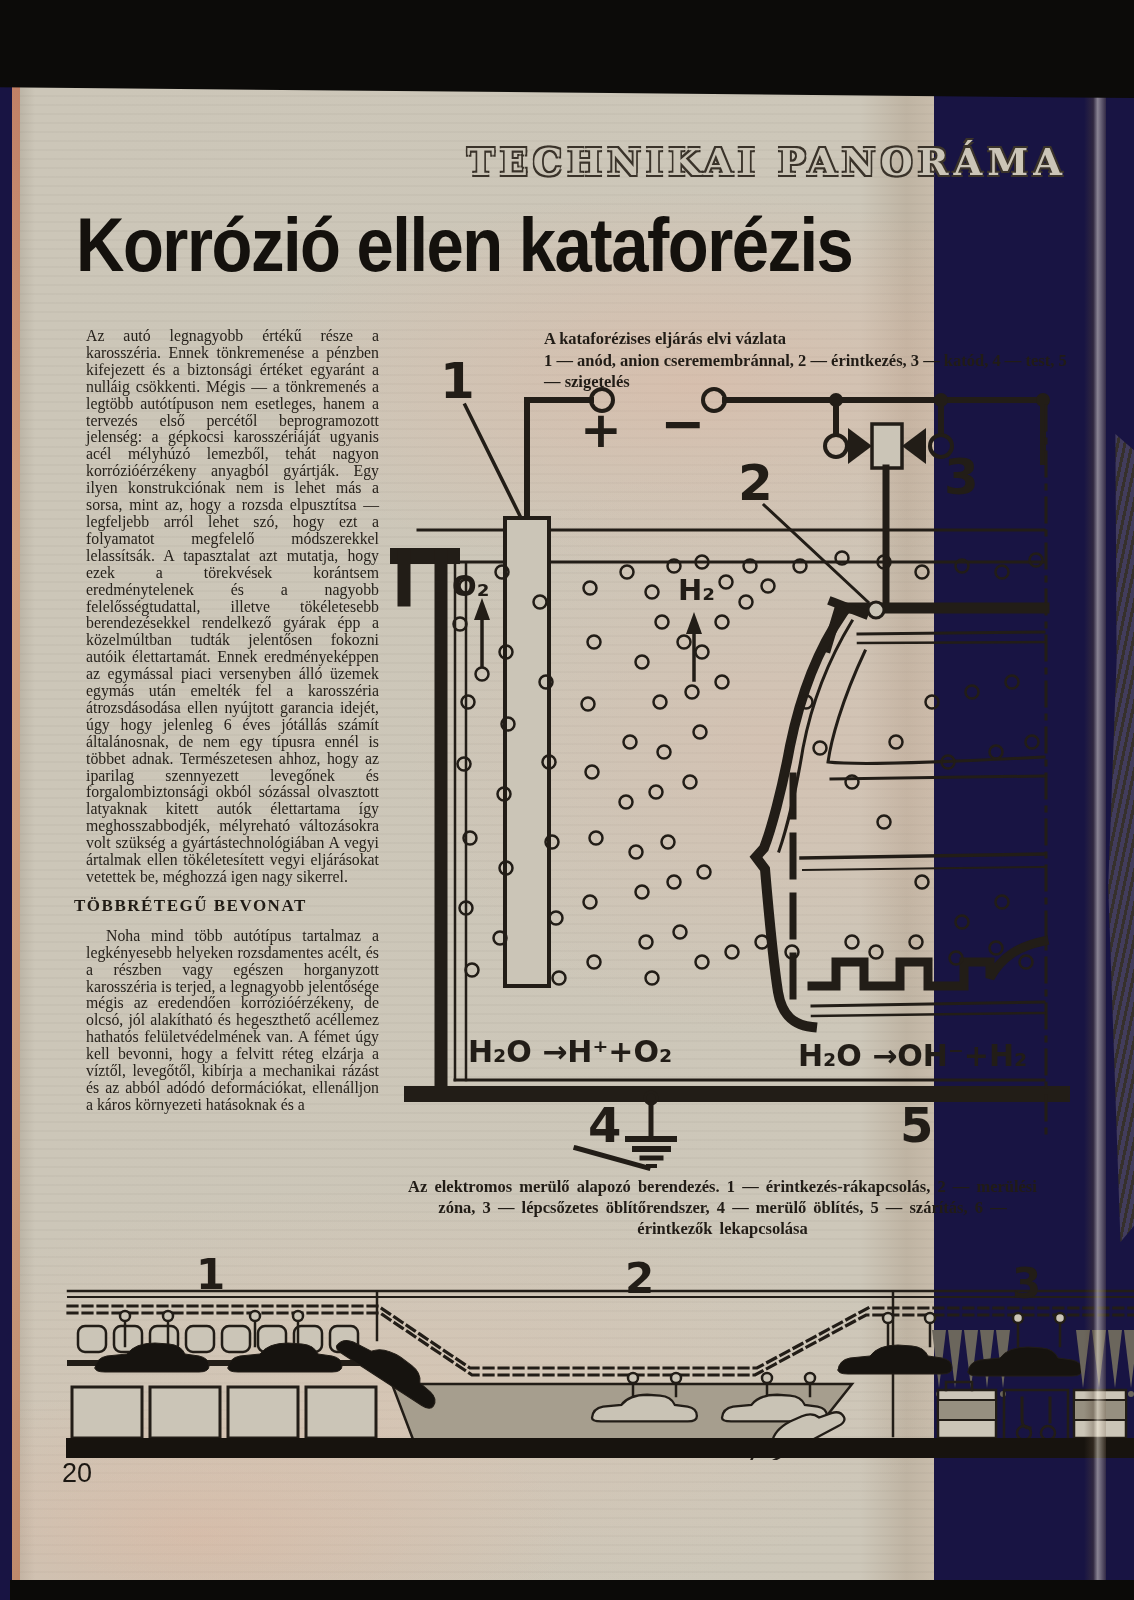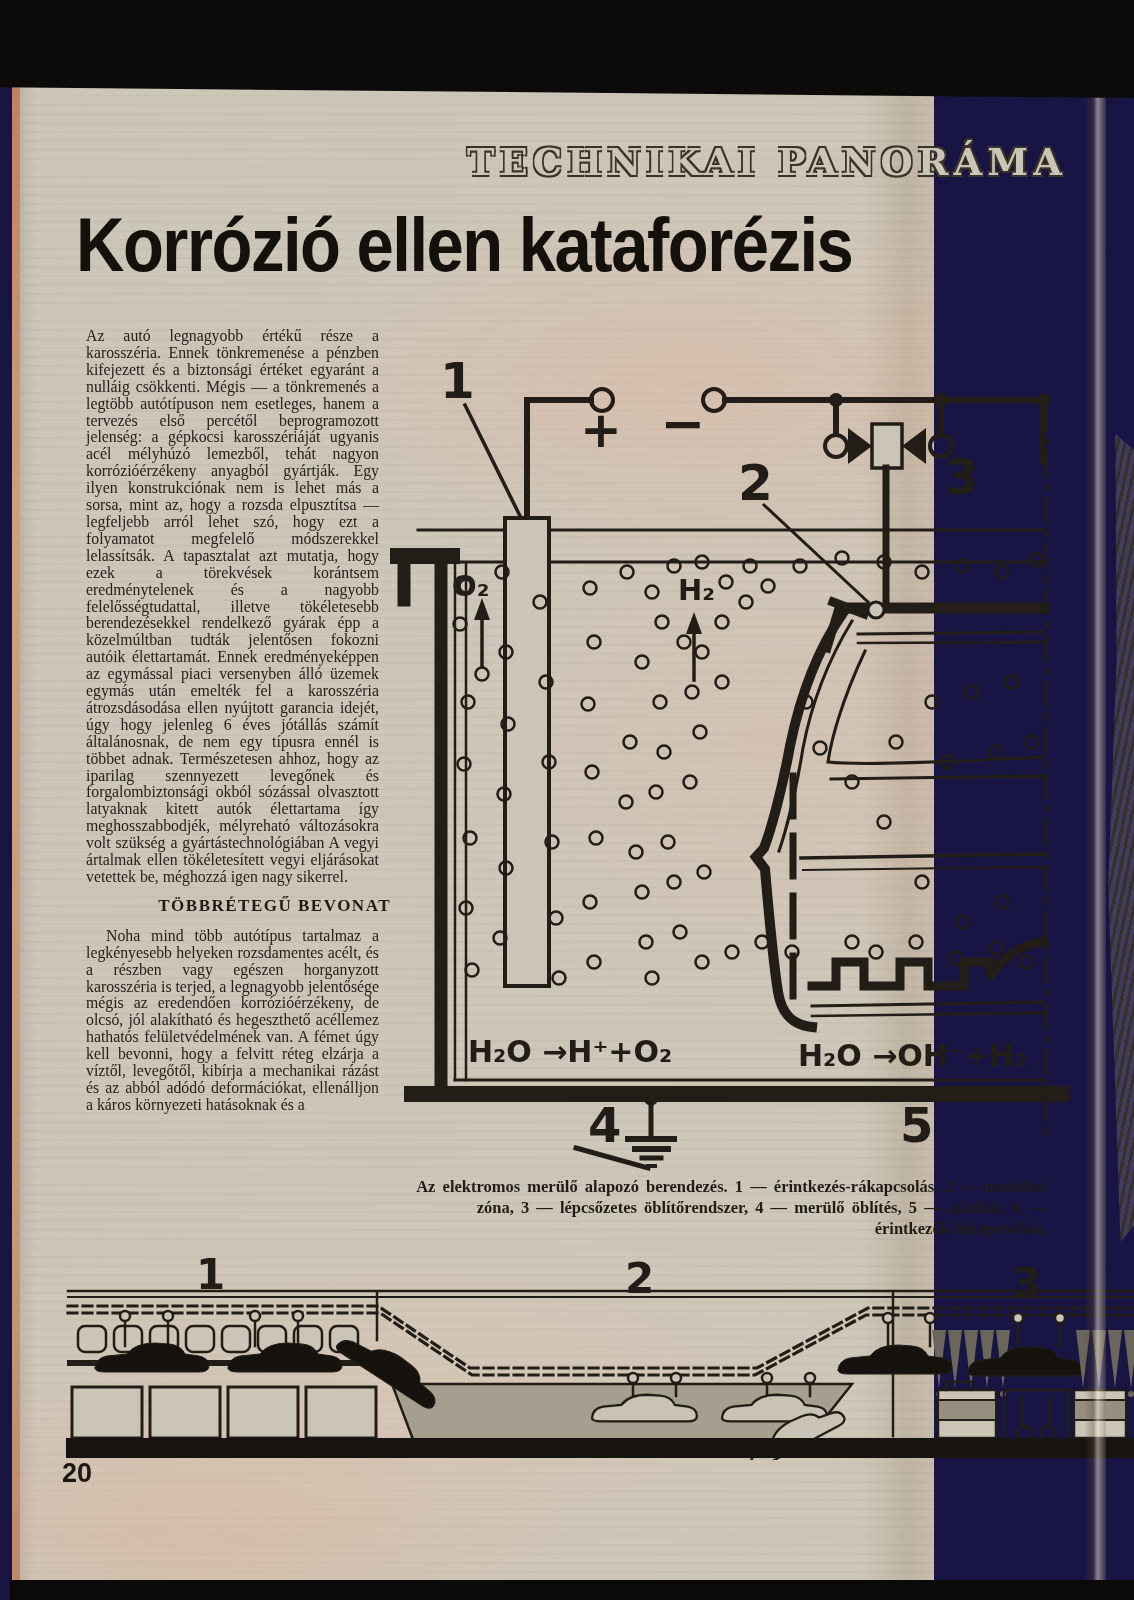--- a/index.html
+++ b/index.html
@@ -54,52 +54,56 @@
     font-size:67px;letter-spacing:-1.5px;color:#14110d;white-space:nowrap;
     transform:scaleY(1.12);transform-origin:top left;
   }
   .column{
     position:absolute;left:62px;top:230px;width:317px;
     font-size:15.8px;line-height:16.9px;text-align:justify;color:#26211b;
   }
   .column p{margin:12px;}
   .column p.indent{text-indent:20px;}
   .column h2{
-    margin:4px 0 13px 0;text-align:right;font-size:17px;letter-spacing:1.5px;
+    margin:4px 0 13px 0;text-align:left;font-size:17px;letter-spacing:1.5px;
     color:#211c16;font-weight:bold;
   }
   .cap{
     font-family:"Liberation Serif",serif;font-weight:bold;color:#211c16;
     font-size:16.5px;line-height:21px;
   }
   .cap-top{position:absolute;left:532px;top:242px;width:525px;}
   .cap-top .cap-legend{margin-top:1px;}
-  .cap-bottom{position:absolute;left:388px;top:1090px;width:645px;word-spacing:3px;text-align:right;}
+  .cap-bottom{position:absolute;left:388px;top:1090px;width:645px;word-spacing:3px;text-align:center;}
   .fig{position:absolute;}
   .page-number{
     position:absolute;left:50px;top:1372px;
-    font-family:"Liberation Sans",sans-serif;font-weight:bold;font-size:27px;color:#1c1813;
+    font-family:"Liberation Sans",sans-serif;font-weight:normal;font-size:27px;color:#1c1813;
   }
   svg text{font-family:"DejaVu Sans",sans-serif;font-weight:bold;fill:#221d17;}
 </style>
 </head>
 <body>
 
 <div class="page">
 
   <div class="masthead-section">TECHNIKAI PANORÁMA</div>
 
   <h1 class="title">Korrózió ellen kataforézis</h1>
 
   <div class="column">
     <p>Az autó legnagyobb értékű része a karosszéria. Ennek tönkremenése a pénzben kifejezett és a biztonsági értéket egyaránt a nulláig csökkenti. Mégis — a tönkremenés a legtöbb autótípuson nem esetleges, hanem a tervezés első percétől beprogramozott jelenség: a gépkocsi karosszériáját ugyanis acél mélyhúzó lemezből, tehát nagyon korrózióérzékeny anyagból gyártják. Egy ilyen konstrukciónak nem is lehet más a sorsa, mint az, hogy a rozsda elpusztítsa — legfeljebb arról lehet szó, hogy ezt a folyamatot megfelelő módszerekkel lelassítsák. A tapasztalat azt mutatja, hogy ezek a törekvések korántsem eredménytelenek és a nagyobb felelősségtudattal, illetve tökéletesebb berendezésekkel rendelkező gyárak épp a közelmúltban tudták jelentősen fokozni autóik élettartamát. Ennek eredményeképpen az egymással piaci versenyben álló üzemek egymás után emelték fel a karosszéria átrozsdásodása ellen nyújtott garancia idejét, úgy hogy jelenleg 6 éves jótállás számít általánosnak, de nem egy típusra ennél is többet adnak. Természetesen ahhoz, hogy az iparilag szennyezett levegőnek és forgalombiztonsági okból sózással olvasztott latyaknak kitett autók élettartama így meghosszabbodjék, mélyreható változásokra volt szükség a gyártástechnológiában A vegyi ártalmak ellen tökéletesített vegyi eljárásokat vetettek be, méghozzá igen nagy sikerrel.</p>
     <h2>TÖBBRÉTEGŰ BEVONAT</h2>
     <p class="indent">Noha mind több autótípus tartalmaz a legkényesebb helyeken rozsdamentes acélt, és a részben vagy egészen horganyzott karosszéria is terjed, a legnagyobb jelentősége mégis az eredendően korrózióérzékeny, de olcsó, jól alakítható és hegeszthető acéllemez hathatós felületvédelmének van. A fémet úgy kell bevonni, hogy a felvitt réteg elzárja a víztől, levegőtől, kibírja a mechanikai rázást és az abból adódó deformációkat, ellenálljon a káros környezeti hatásoknak és a</p>
   </div>
 
+  <div class="cap cap-top">
+    <div class="cap-title">A kataforézises eljárás elvi vázlata</div>
+    <div class="cap-legend">1 — anód, anion cseremembránnal, 2 — érintkezés, 3 — katód, 4 — test, 5 — szigetelés</div>
+  </div>
 
   <svg class="fig" style="left:378px;top:246px;" width="695" height="840" viewBox="390 332 695 840">
     <g stroke="#221d17" fill="none" stroke-linecap="square">
 
       <line x1="465" y1="405" x2="523" y2="522" stroke-width="3.5"></line>
 
       <path d="M527,518 L527,400 L591,400" stroke-width="6"></path>
       <circle cx="602" cy="400" r="11" stroke-width="4"></circle>
       <circle cx="714" cy="400" r="11" stroke-width="4"></circle>
       <path d="M725,400 L1043,400" stroke-width="6"></path>

